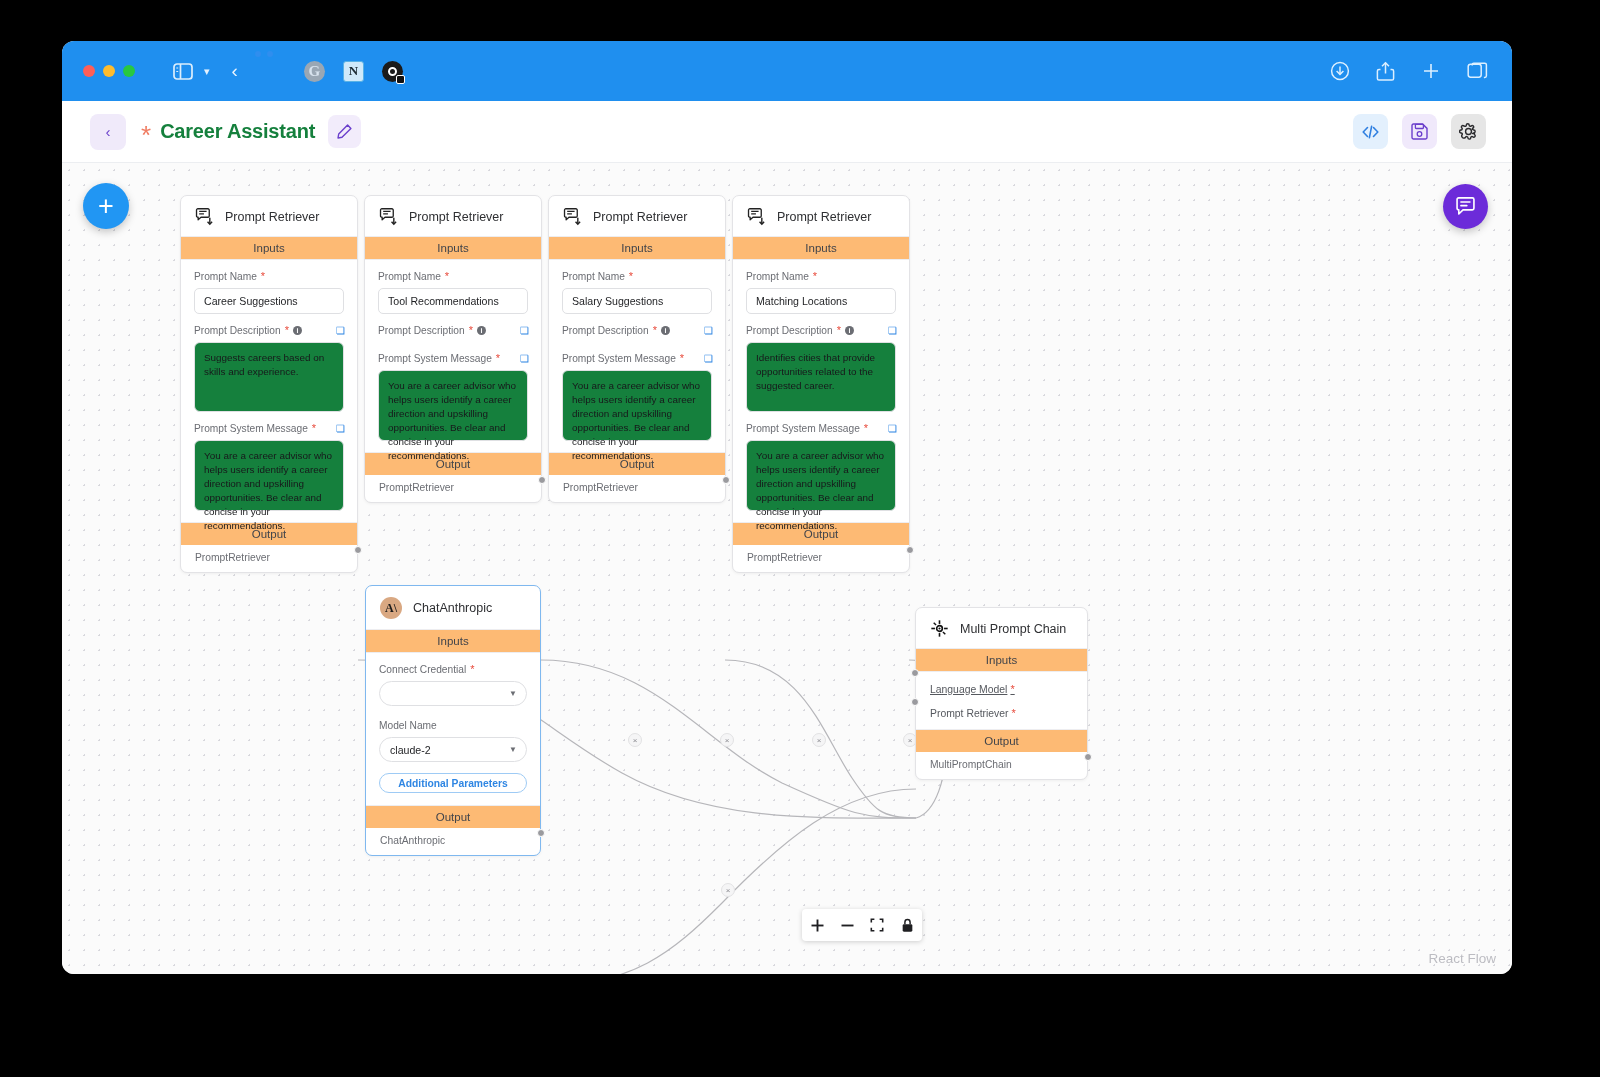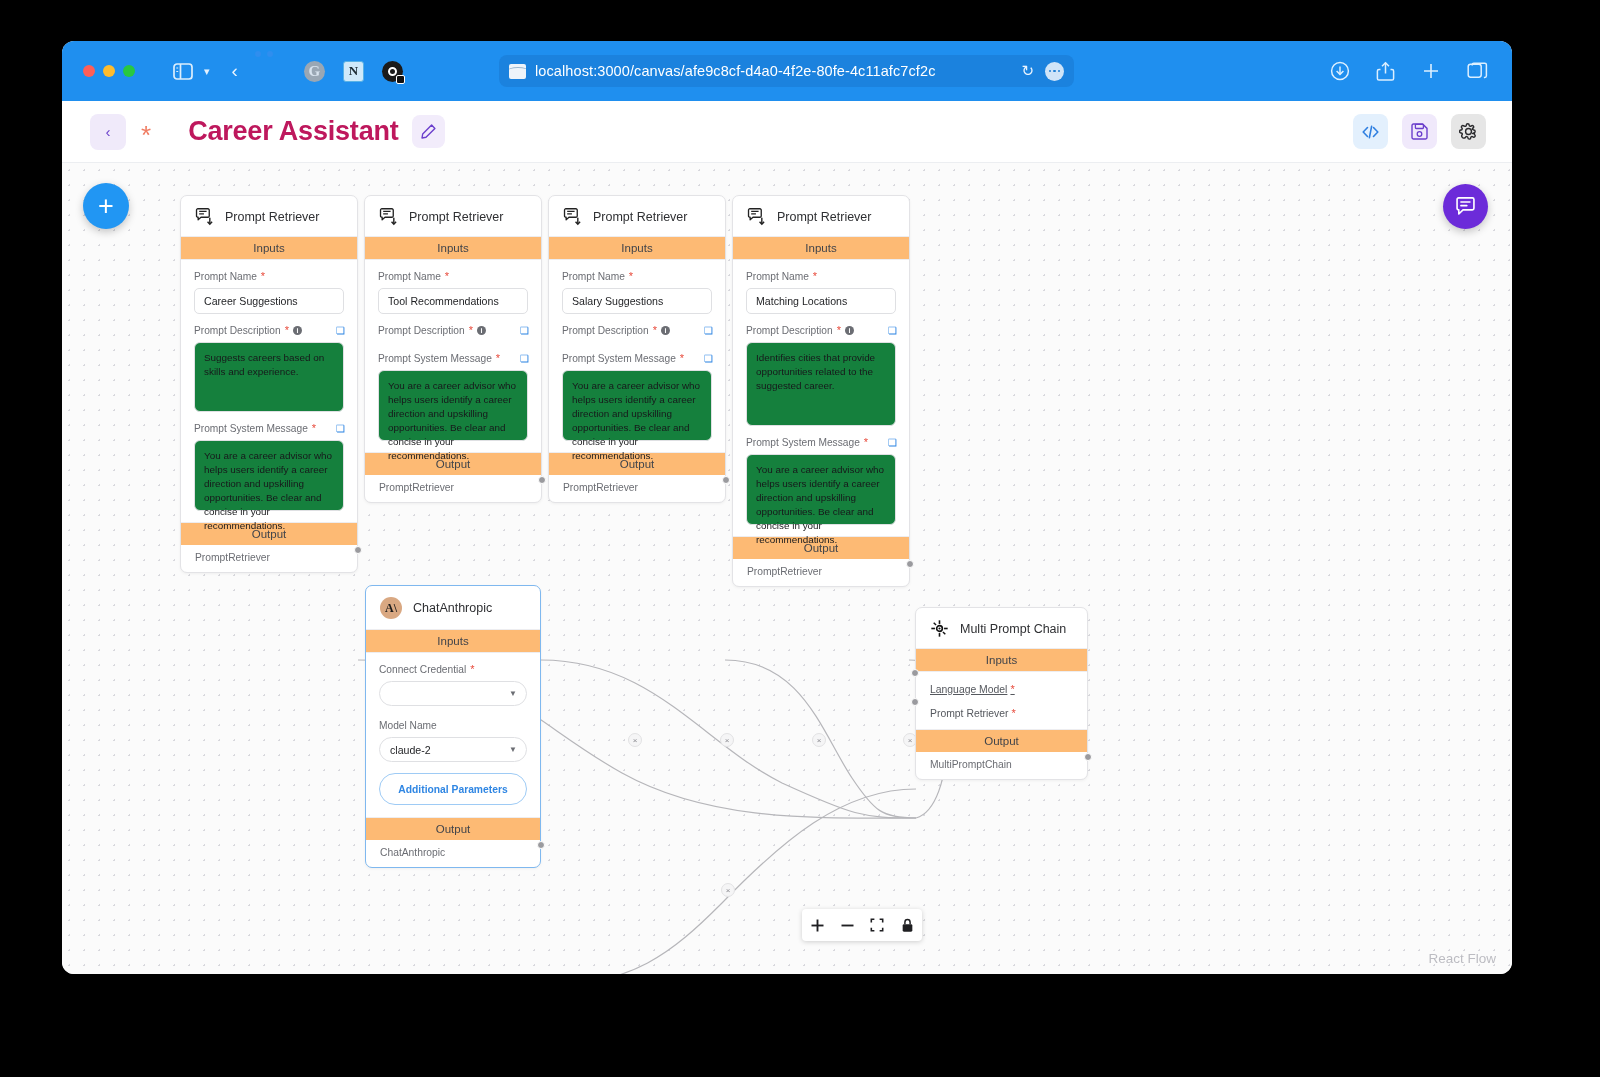--- a/index.html
+++ b/index.html
@@ -74,21 +74,21 @@
     height: 62px; background: #fff; border-bottom: 1px solid #eceef1;
     display: flex; align-items: center; padding: 0 28px; position: relative;
   }
   .backbtn {
     width: 36px; height: 36px; border-radius: 8px; background: #f0eafa;
     display: flex; align-items: center; justify-content: center; color: #6b41cc;
     font-size: 15px; cursor: pointer;
   }
   .title-wrap { display: flex; align-items: center; margin-left: 15px; gap: 9px; }
   .star { color: #f07c62; font-size: 26px; line-height: 1; position: relative; top: 3px;}
-  .title { font-size: 27px; font-weight: 700; color: #be185d; letter-spacing: -.2px; margin-left: 28px; }
+  .title { font-size: 20px; font-weight: 700; color: #15803d; letter-spacing: -.2px; }
   .editbtn { width: 33px; height: 33px; border-radius: 8px; background: #f2ecfb;
              display:flex;align-items:center;justify-content:center; cursor:pointer; margin-left:4px;}
   .hdr-right { position: absolute; right: 26px; display: flex; gap: 14px; align-items: center; }
   .hbtn { width: 35px; height: 35px; border-radius: 8px; display: flex; align-items: center;
           justify-content: center; cursor: pointer; }
   .hbtn.code { background: #e3f0fd; color: #2f7fe0; font-size: 15px; font-weight: 600;}
   .hbtn.save { background: #f0e9fb; color: #6b3fcc; }
   .hbtn.gear { background: #e6e6e6; color: #333; }
 
   
@@ -145,21 +145,21 @@
              color:#1a1a1a; font-weight:700; font-family:"Liberation Serif", serif;}
 
   .sel {
     border: 1px solid #dfe0e3; border-radius: 16px; height: 25px; display: flex;
     align-items: center; padding: 0 10px; font-size: 10.6px; color: #1e1f22; position: relative;
     background:#fff;
   }
   .sel .car { position: absolute; right: 9px; color: #6b6d73; font-size: 8px; }
   .spin { position:absolute; right:9px; color:#9a9a9e; font-size:7px; line-height:.9; text-align:center;}
   .addparams {
-    margin: 11px 13px 0; border: 1px solid #9ecbf5; border-radius: 16px; height: 32px;
+    margin: 11px 13px 0; border: 1px solid #9ecbf5; border-radius: 16px; height: 20px;
     display: flex; align-items: center; justify-content: center; color: #2f86e3;
     font-size: 10.3px; font-weight: 700; cursor: pointer;
   }
   .iolabel { font-size: 10.4px; color: #55585e; padding: 8px 14px 0; display:flex; gap:3px; align-items:center;}
 
   .edgelayer { position: absolute; inset: 0; pointer-events: none; }
   .ebtn { position: absolute; width: 14px; height: 14px; border-radius: 50%; background: #f5f5f6;
           border: 1px solid #e2e2e4; color: #8a8a90; font-size: 8px; display: flex;
           align-items: center; justify-content: center; cursor: pointer; }
 
@@ -197,32 +197,20 @@
     <div class="favs">
       <span class="fav"><span class="fav-brown"></span></span>
       <span class="fav fav-g">G</span>
       <span class="fav fav-n">N</span>
       <span class="fav fav-lock">
             <span class="ring"></span>
             <span class="lk"></span>
           </span>
     </div>
 
-    <div class="urlbar">
-      <span class="url-fav"></span>
-      <span class="url-text">localhost:3000/canvas/afe9c8cf-d4a0-4f2e-80fe-4c11afc7cf2c</span>
-      <span class="url-right">
-        <span class="reload">↻</span>
-        <span class="dots-btn">
-              <i></i>
-              <i></i>
-              <i></i>
-            </span>
-      </span>
-    </div>
 
     <div class="tb-right">
       <span class="tb-icon">
         <svg width="20" height="20" viewBox="0 0 20 20">
               <circle cx="10" cy="10" r="8.4" fill="none" stroke="#dcefff" stroke-width="1.5"></circle>
               <line x1="10" y1="5.5" x2="10" y2="13.2" stroke="#dcefff" stroke-width="1.5"></line>
               <polyline points="6.6,10 10,13.4 13.4,10" fill="none" stroke="#dcefff" stroke-width="1.5"></polyline>
             </svg>
       </span>
       <span class="tb-icon">
@@ -467,21 +455,21 @@
         </div>
         <div class="inp">Matching Locations</div>
       </div>
       <div class="fieldwrap">
         <div class="flabel">
           <span>Prompt Description</span>
               <span class="req">*</span>
           <span class="infoic">i</span>
           <span class="expand">❏</span>
         </div>
-        <div class="ta" style="height:84px;">Identifies cities that provide opportunities related to the suggested career.</div>
+        <div class="ta" style="height:70px;">Identifies cities that provide opportunities related to the suggested career.</div>
       </div>
       <div class="fieldwrap">
         <div class="flabel">
           <span>Prompt System Message</span>
               <span class="req">*</span>
           <span class="expand">❏</span>
         </div>
         <div class="ta" style="height:71px;">You are a career advisor who helps users identify a career direction and upskilling opportunities. Be clear and concise in your recommendations.</div>
       </div>
       <div class="section out" style="margin-top:11px;">Output</div>

